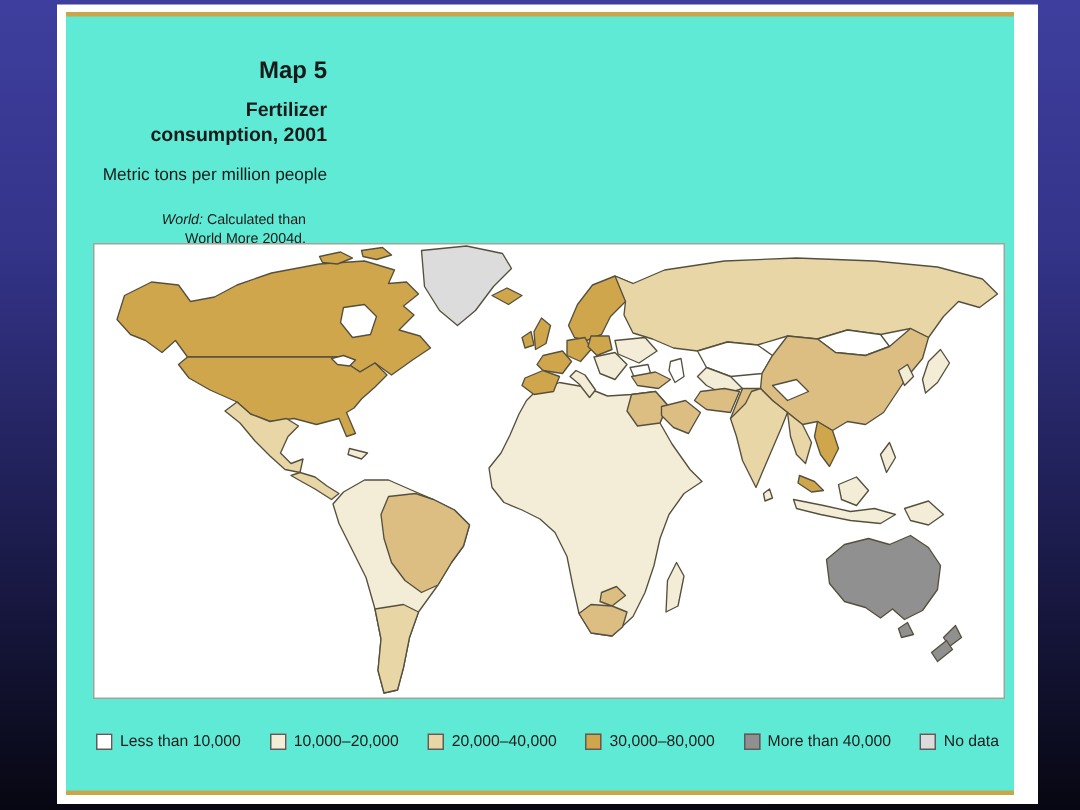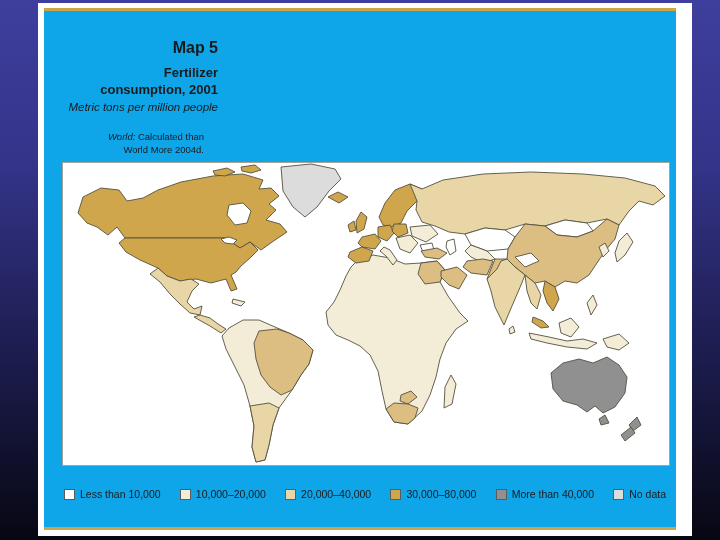--- a/index.html
+++ b/index.html
@@ -9,29 +9,29 @@
     font-family:"Liberation Sans","DejaVu Sans",sans-serif;
     -webkit-font-smoothing:antialiased;
   }
   .slide-panel{
     position:absolute;left:38px;top:3px;width:654px;height:533px;
     background:#ffffff;box-sizing:border-box;
     padding:5px 16px 6px 6px;
   }
   .panel-inner{
     position:relative;width:100%;height:100%;box-sizing:border-box;
-    background:#0ea5e9;
+    background:#5eead4;
     border-top:3px solid #c9a648;border-bottom:3px solid #c9a648;
   }
   .title-block{
     position:absolute;left:2px;top:28px;width:172px;text-align:right;color:#1a1a1a;
   }
   .title-block .map-no{font-size:16px;font-weight:bold;margin:0 0 8px 0;}
   .title-block .sub{font-size:13px;font-weight:bold;line-height:1.3;margin:0;}
-  .title-block .unit{font-size:11.5px;font-style:italic;margin:2px 0 0 0;}
+  .title-block .unit{font-size:11.5px;margin:12px 0 0 0;}
   .title-block .source{font-size:9.5px;line-height:1.35;margin:18px 14px 0 0;}
   .title-block .source .src-label{font-style:italic;}
   .map-frame{
     position:absolute;left:18px;top:151px;width:606px;height:302px;
     background:#ffffff;border:1px solid #a6a298;box-sizing:content-box;
   }
   .map-frame svg{display:block;width:606px;height:302px;}
   .legend-row{
     position:absolute;left:18px;top:477px;width:606px;
     display:flex;justify-content:space-between;align-items:center;

